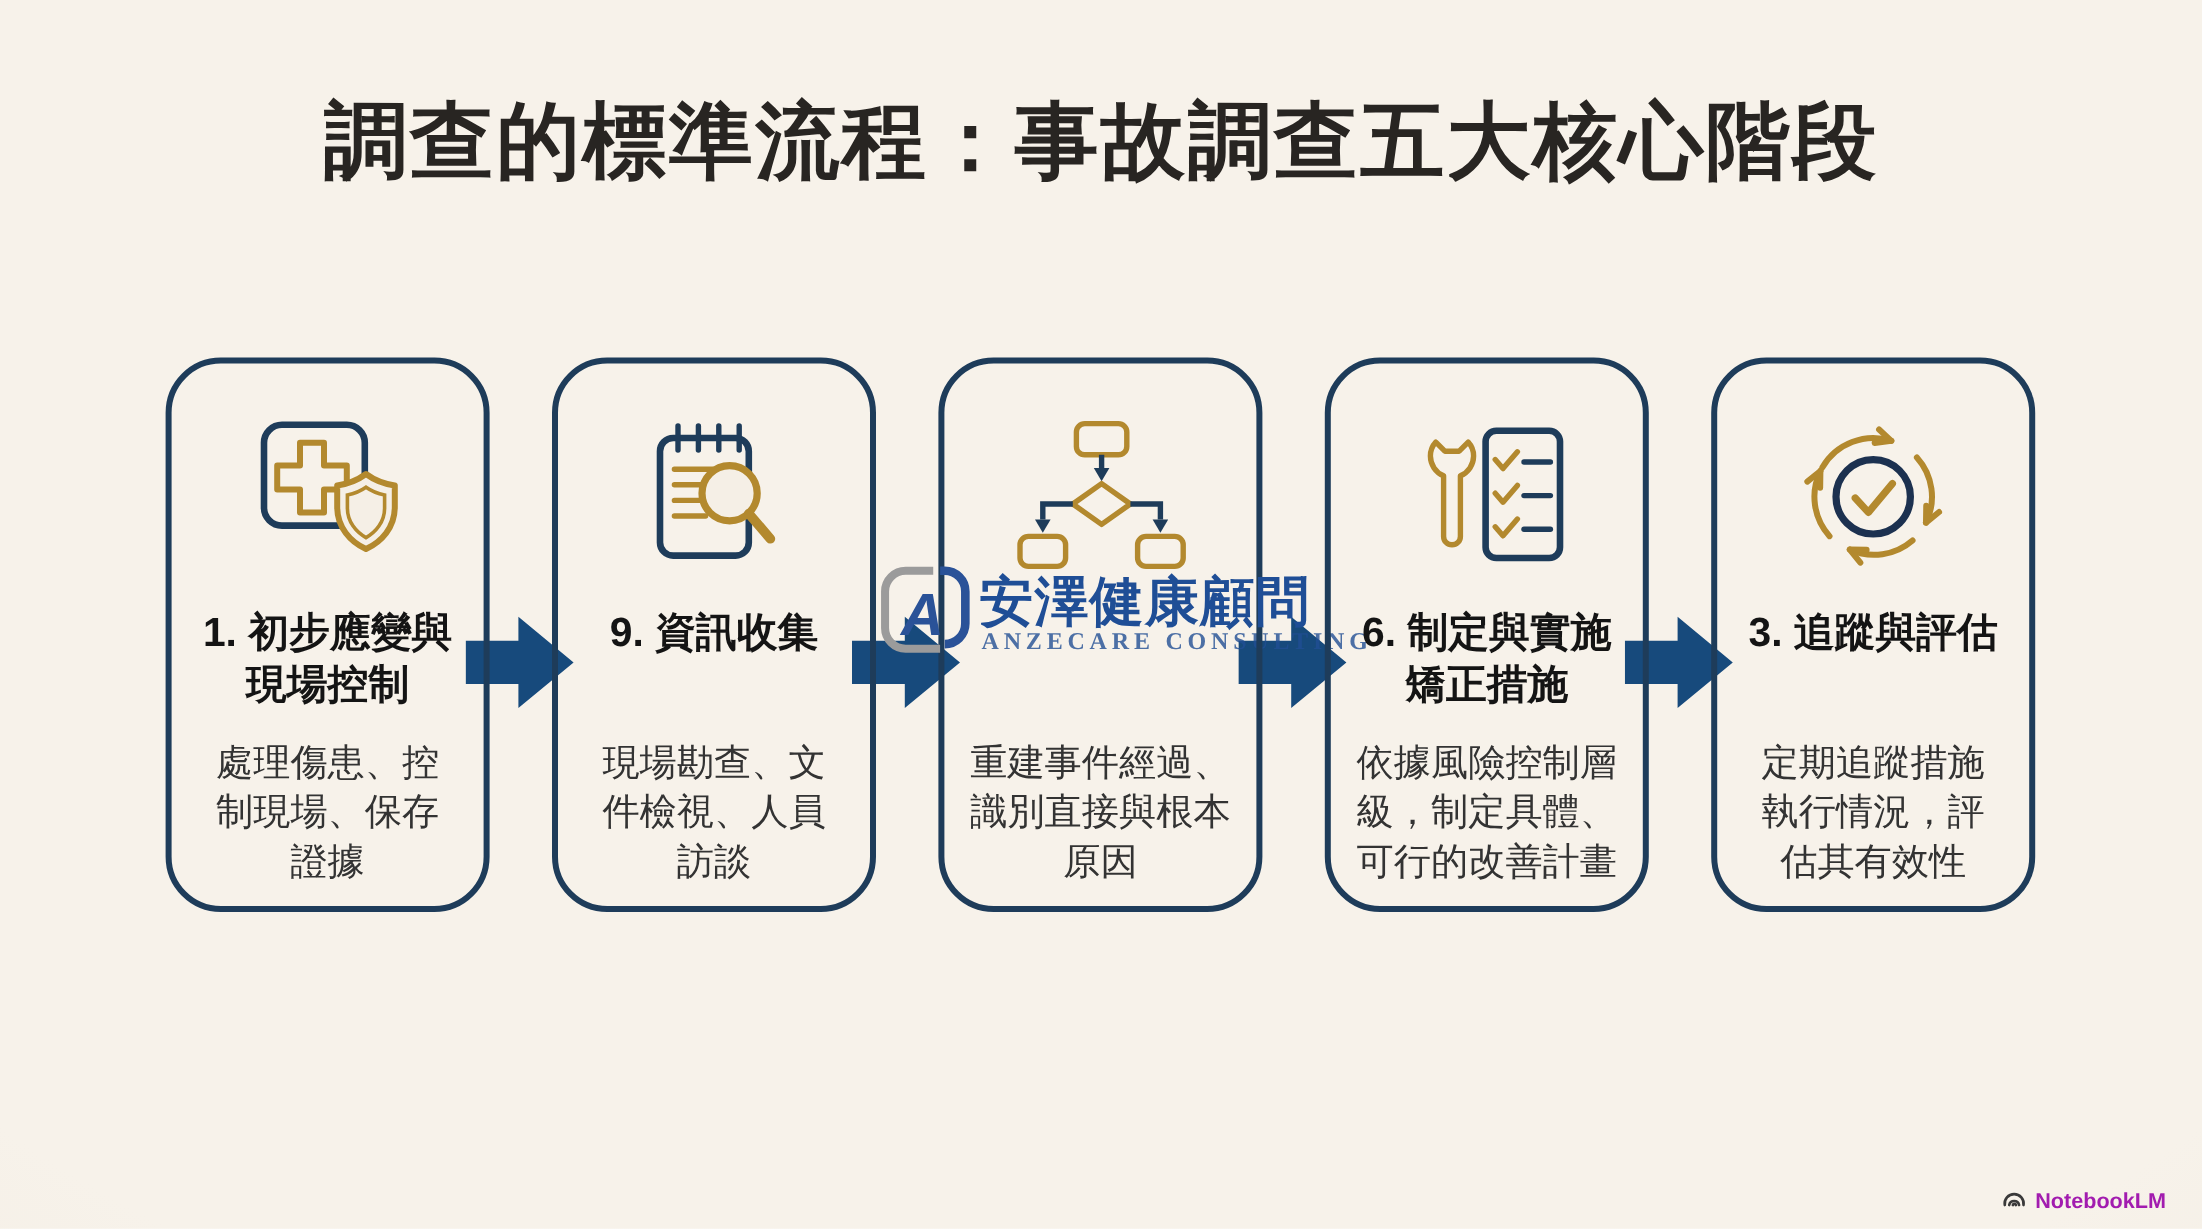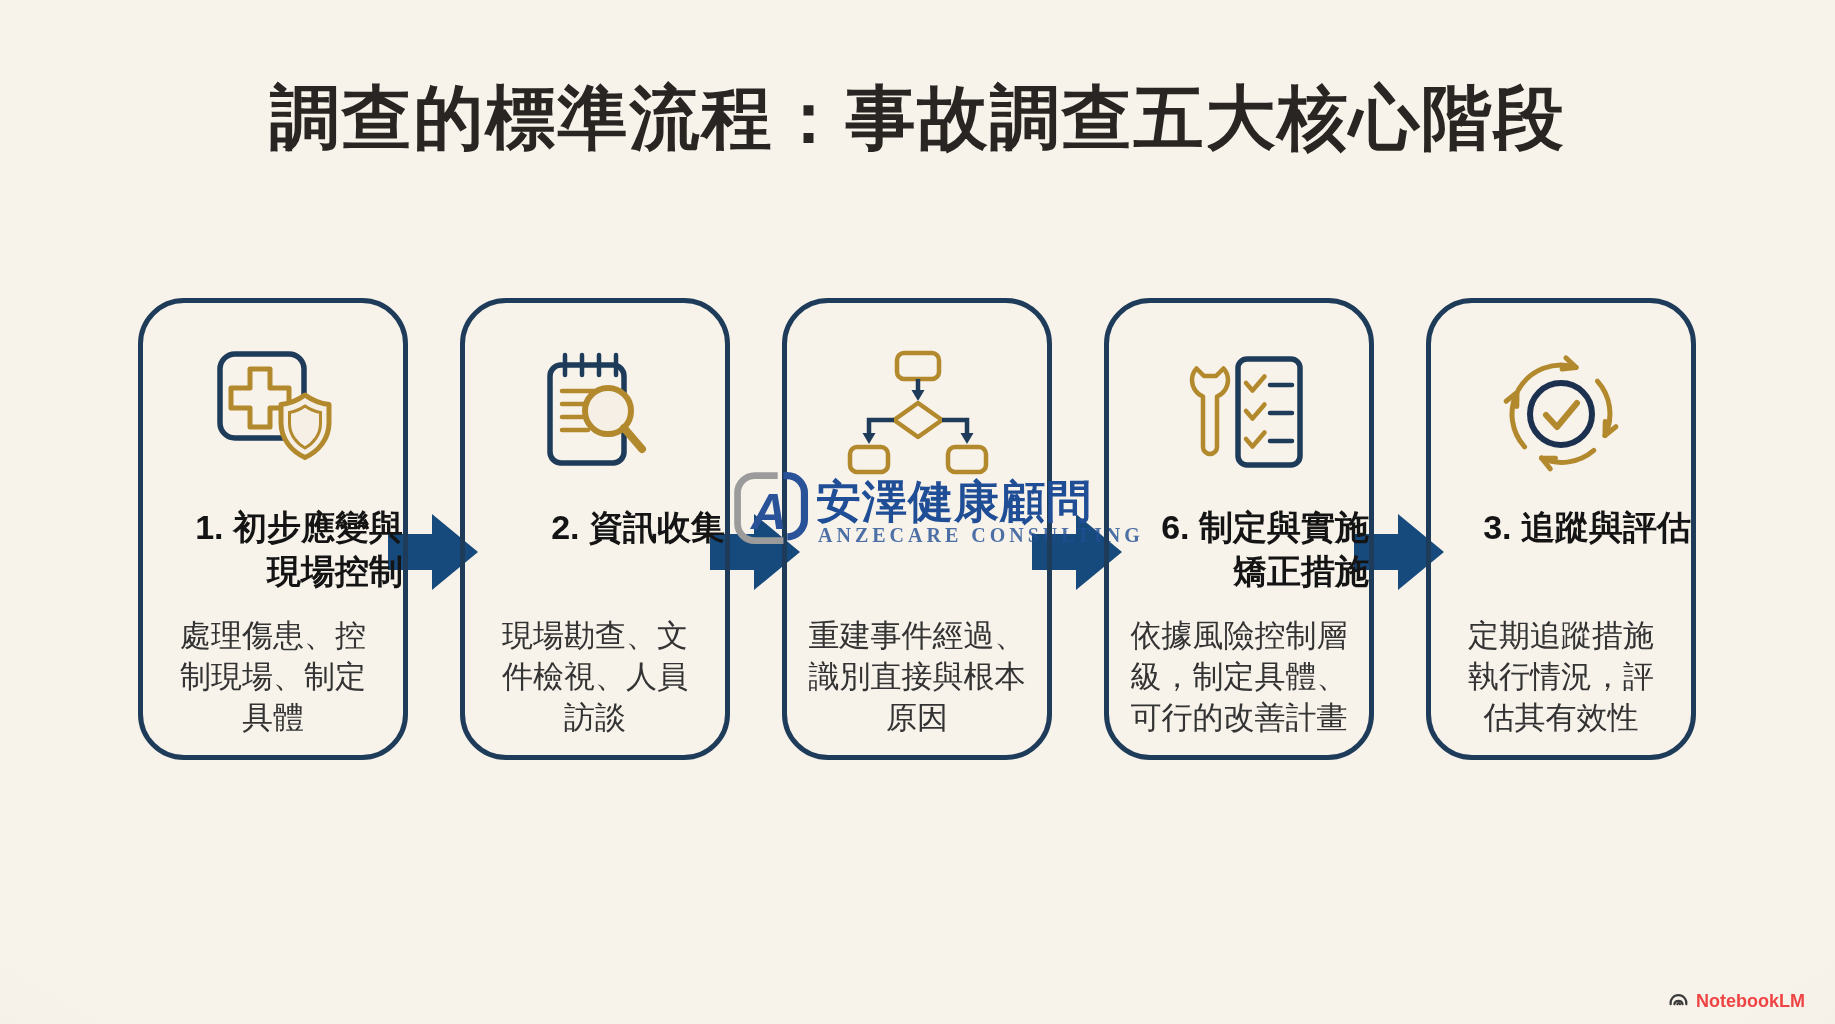--- a/index.html
+++ b/index.html
@@ -18,21 +18,21 @@
     border:5px solid #1e3c5a;border-radius:46px;
     box-sizing:border-box;z-index:4;background:transparent;
   }
   .c1{left:138px}.c2{left:460px}.c3{left:782px}.c4{left:1104px}.c5{left:1426px}
   .icon-wrap{
     position:absolute;top:42px;left:0;width:100%;height:138px;
     display:flex;align-items:center;justify-content:center;
   }
   .card-title{
     position:absolute;top:202px;left:0;width:100%;
-    text-align:right;font-size:34px;font-weight:800;color:#141414;line-height:44px;
+    text-align:center;font-size:34px;font-weight:800;color:#141414;line-height:44px;
   }
   .card-title .tl{display:block;}
   .card-desc{
     position:absolute;top:312px;left:50%;transform:translateX(-50%);
     text-align:center;font-size:31px;color:#333333;line-height:41px;
   }
   .c1 .card-desc{width:200px}
   .c2 .card-desc{width:200px}
   .c3 .card-desc{width:234px}
   .c4 .card-desc{width:234px}
@@ -48,21 +48,21 @@
   }
   .wm-en{
     position:absolute;left:90px;top:58px;z-index:3;width:300px;
     font-family:"Liberation Serif","DejaVu Serif",serif;
     font-size:20px;font-weight:700;letter-spacing:4px;
     color:rgba(32,77,148,0.8);white-space:nowrap;
   }
   .footer-brand{
     position:absolute;right:30px;bottom:12px;z-index:7;
     display:flex;align-items:center;gap:7px;
-    font-size:18px;font-weight:600;color:#ef4444;
+    font-size:18px;font-weight:600;color:#a21caf;
   }
   svg{display:block;}
 </style>
 </head>
 <body>
 
 <div class="page-title">調查的標準流程：事故調查五大核心階段</div>
 
 <div class="card c1">
   <div class="icon-wrap">
@@ -70,35 +70,35 @@
       <rect x="22" y="5" width="84" height="84" rx="15" fill="none" stroke="#1e3c5a" stroke-width="5.5"></rect>
       <path d="M52,20 h20 v19 h19 v20 h-19 v19 h-20 v-19 h-19 v-20 h19 Z" fill="none" stroke="#b3892e" stroke-width="5" stroke-linejoin="round"></path>
       <path d="M107,46 c7.5,5.5 16,8.5 24,9.5 v18 c0,17 -11,29 -24,35 c-13,-6 -24,-18 -24,-35 v-18 c8,-1 16.5,-4 24,-9.5 Z" fill="#f5efe6" stroke="#b3892e" stroke-width="5" stroke-linejoin="round"></path>
       <path d="M107,57 c5,3.5 10.5,5.5 15.5,6.5 v11 c0,11.5 -7.5,20 -15.5,24.5 c-8,-4.5 -15.5,-13 -15.5,-24.5 v-11 c5,-1 10.5,-3 15.5,-6.5 Z" fill="none" stroke="#b3892e" stroke-width="3"></path>
     </svg>
   </div>
   <div class="card-title">
     <span class="tl">1. 初步應變與</span>
     <span class="tl">現場控制</span>
   </div>
-  <div class="card-desc">處理傷患、控制現場、制定具體</div>
+  <div class="card-desc">處理傷患、控制現場、保存證據</div>
 </div>
 
 <div class="card c2">
   <div class="icon-wrap">
     <svg width="150" height="132" viewBox="0 0 150 130">
       <rect x="30" y="16" width="74" height="98" rx="11" fill="none" stroke="#1e3c5a" stroke-width="5.5"></rect>
       <path d="M45,26 V6 M62,26 V6 M79,26 V6 M96,26 V6" stroke="#1e3c5a" stroke-width="4.5" stroke-linecap="round" fill="none"></path>
       <path d="M42,42 h32 M42,55 h28 M42,68 h32 M42,81 h26" stroke="#b3892e" stroke-width="4.5" stroke-linecap="round" fill="none"></path>
       <circle cx="88" cy="62" r="23" fill="#f5efe6" stroke="#b3892e" stroke-width="6"></circle>
       <path d="M104,79 L122,100" stroke="#b3892e" stroke-width="8" stroke-linecap="round" fill="none"></path>
     </svg>
   </div>
   <div class="card-title">
-    <span class="tl">2. 資訊收集</span>
+    <span class="tl">9. 資訊收集</span>
     <span class="tl"></span>
   </div>
   <div class="card-desc">現場勘查、文件檢視、人員訪談</div>
 </div>
 
 <div class="card c3">
   <div class="icon-wrap">
     <svg width="150" height="132" viewBox="0 0 150 130">
       <rect x="55" y="4" width="42" height="26" rx="7" fill="none" stroke="#b3892e" stroke-width="4.5"></rect>
       <path d="M76,30 V42" stroke="#1e3c5a" stroke-width="4.5" fill="none"></path>

